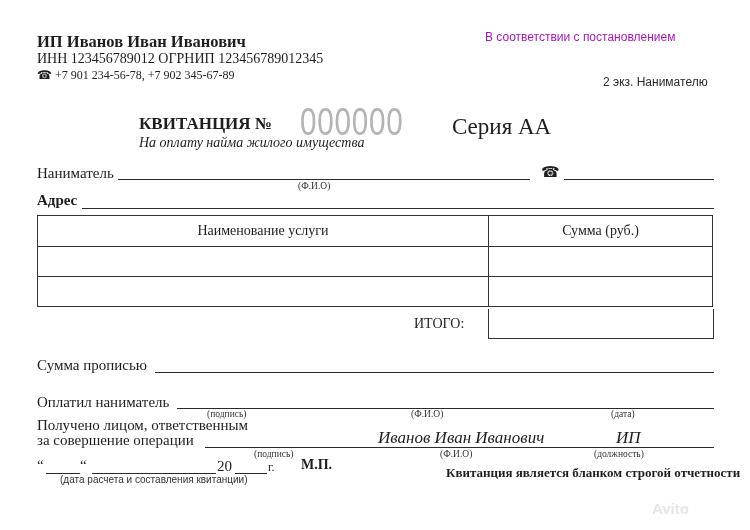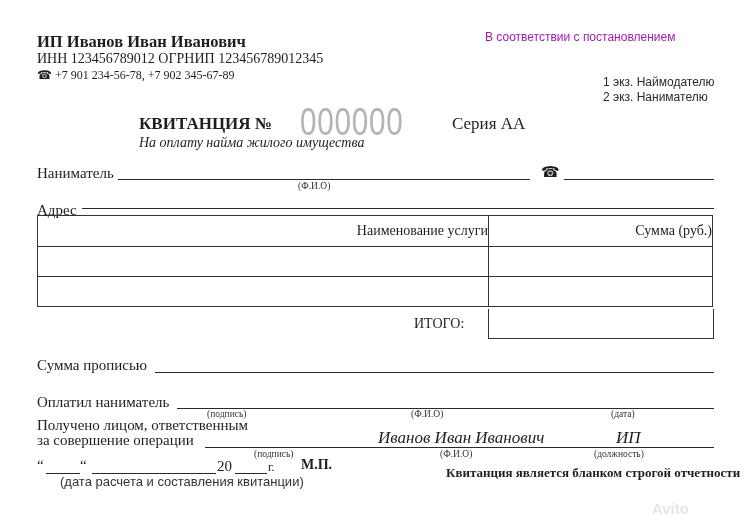--- a/index.html
+++ b/index.html
@@ -13,25 +13,25 @@
 
     
     .company-name { left: 37px; top: 32px; font-size: 16.5px; font-weight: bold; }
     .company-ids { left: 37px; top: 51px; font-size: 14px; }
     .company-phone { left: 37px; top: 68px; font-size: 12px; }
     .reg-notice { left: 485px; top: 30px; font-size: 12px; line-height: 15px; color: #a21caf; }
     .copies { left: 603px; top: 75px; font-size: 12px; line-height: 15px; color: #2a2a2a; }
 
     .title { left: 139px; top: 114px; font-size: 17px; font-weight: bold; text-align: center; }
     .number { left: 300px; top: 101px; font-size: 38px; color: #b4b4b4; letter-spacing: 1px; font-family: "Liberation Sans", sans-serif; transform: scaleX(0.78); transform-origin: left; font-weight: 300; }
-    .series { left: 452px; top: 114px; font-size: 17px; }
+    .series { left: 452px; top: 114px; font-size: 23px; }
     .subtitle { left: 139px; top: 135px; font-size: 14px; font-style: italic; }
 
     
-    .svc-table { position: absolute; left: 37px; top: 215px; width: 676px; border-collapse: collapse; text-align: right; }
+    .svc-table { position: absolute; left: 37px; top: 215px; width: 676px; border-collapse: collapse; }
     .svc-table td, .svc-table th { border: 1.4px solid #333; font-weight: normal; font-size: 14px; padding: 0; }
     .svc-table th { height: 30px; }
     .svc-table td { height: 29px; }
     .col1 { width: 450px; }
     .total-box { position: absolute; left: 488px; top: 309px; width: 224px; height: 29px; border: 1.4px solid #333; border-top: none; }
     .total-label { left: 414px; top: 316px; font-size: 14px; }
 
     .watermark { left: 652px; top: 500px; font-size: 15px; color: #e6e6e6; font-weight: bold; font-family: "Liberation Sans", sans-serif; }
   </style>
 </head>
@@ -41,36 +41,35 @@
 <div class="abs serif company-ids">ИНН 123456789012 ОГРНИП 123456789012345</div>
 <div class="abs serif company-phone">
   <span>☎</span>
   <span>+7 901 234-56-78, +7 902 345-67-89</span>
 </div>
 
 <div class="abs sans reg-notice">
   <div>В соответствии с постановлением</div>
 </div>
 <div class="abs sans copies">
-  <div>1 экз. Наймодателю</div>
   <div>2 экз. Нанимателю</div>
 </div>
 
 <div class="abs serif title">КВИТАНЦИЯ №</div>
 <div class="abs number">000000</div>
 <div class="abs serif series">Серия АА</div>
 <div class="abs serif subtitle">На оплату найма жилого имущества</div>
 
 <div class="abs serif t15" style="left:37px; top:165px;">Наниматель</div>
 <div class="line" style="left:118px; top:179px; width:412px;"></div>
 <div class="abs serif cap" style="left:298px; top:181px;">(Ф.И.О)</div>
 <div class="abs serif" style="left:541px; top:163px; font-size:15px;">☎</div>
 <div class="line" style="left:564px; top:179px; width:150px;"></div>
 
-<div class="abs serif t15" style="left:37px; top:202px;">Адрес</div>
+<div class="abs serif t15" style="left:37px; top:192px;font-weight:bold;">Адрес</div>
 <div class="line" style="left:82px; top:208px; width:632px;"></div>
 
 <table class="svc-table">
   <tbody>
       <tr>
     <th class="col1">Наименование услуги</th>
     <th>Сумма (руб.)</th>
   </tr>
   <tr>
     <td></td>
@@ -103,18 +102,18 @@
 <div class="abs serif cap" style="left:440px; top:449px;">(Ф.И.О)</div>
 <div class="abs serif cap" style="left:594px; top:449px;">(должность)</div>
 
 <div class="abs serif t15" style="left:37px; top:457px;">“</div>
 <div class="line" style="left:46px; top:473px; width:34px;"></div>
 <div class="abs serif t15" style="left:80px; top:457px;">“</div>
 <div class="line" style="left:92px; top:473px; width:124px;"></div>
 <div class="abs serif t15" style="left:217px; top:458px;">20</div>
 <div class="line" style="left:235px; top:473px; width:32px;"></div>
 <div class="abs serif" style="left:268px; top:460px; font-size:12px;">г.</div>
-<div class="abs sans" style="left:60px; top:474px; font-size:13px; color:#333;">(дата расчета и составления квитанции)</div>
+<div class="abs sans" style="left:60px; top:474px; font-size:10px; color:#333;">(дата расчета и составления квитанции)</div>
 <div class="abs serif t15" style="left:301px; top:457px; font-weight:bold; font-size:14px;">М.П.</div>
 
 <div class="abs serif" style="left:398px; top:465px; font-size:13px; font-weight:bold;margin-left:48px;">Квитанция является бланком строгой отчетности</div>
 
 <div class="abs watermark">Avito</div>
 
 </body></html>

